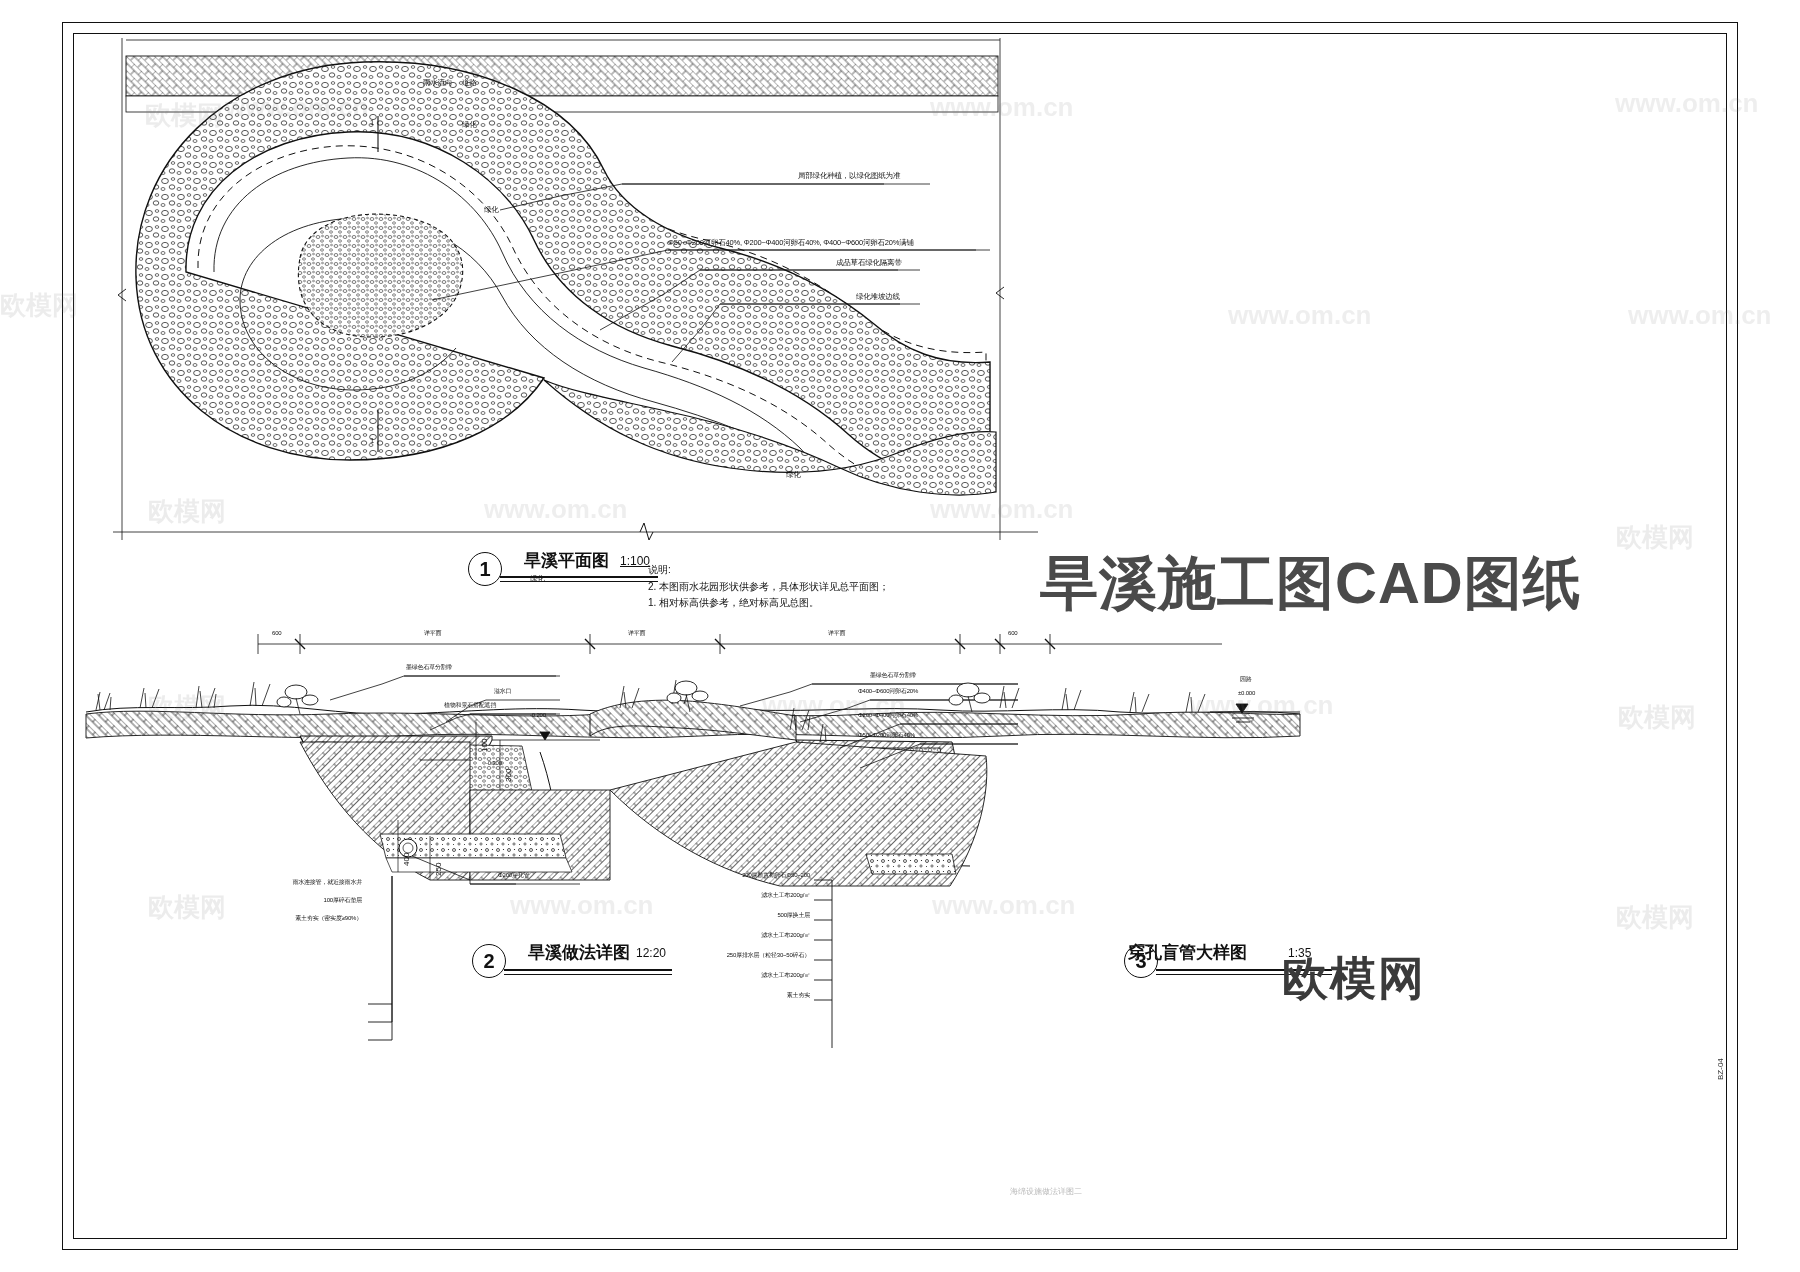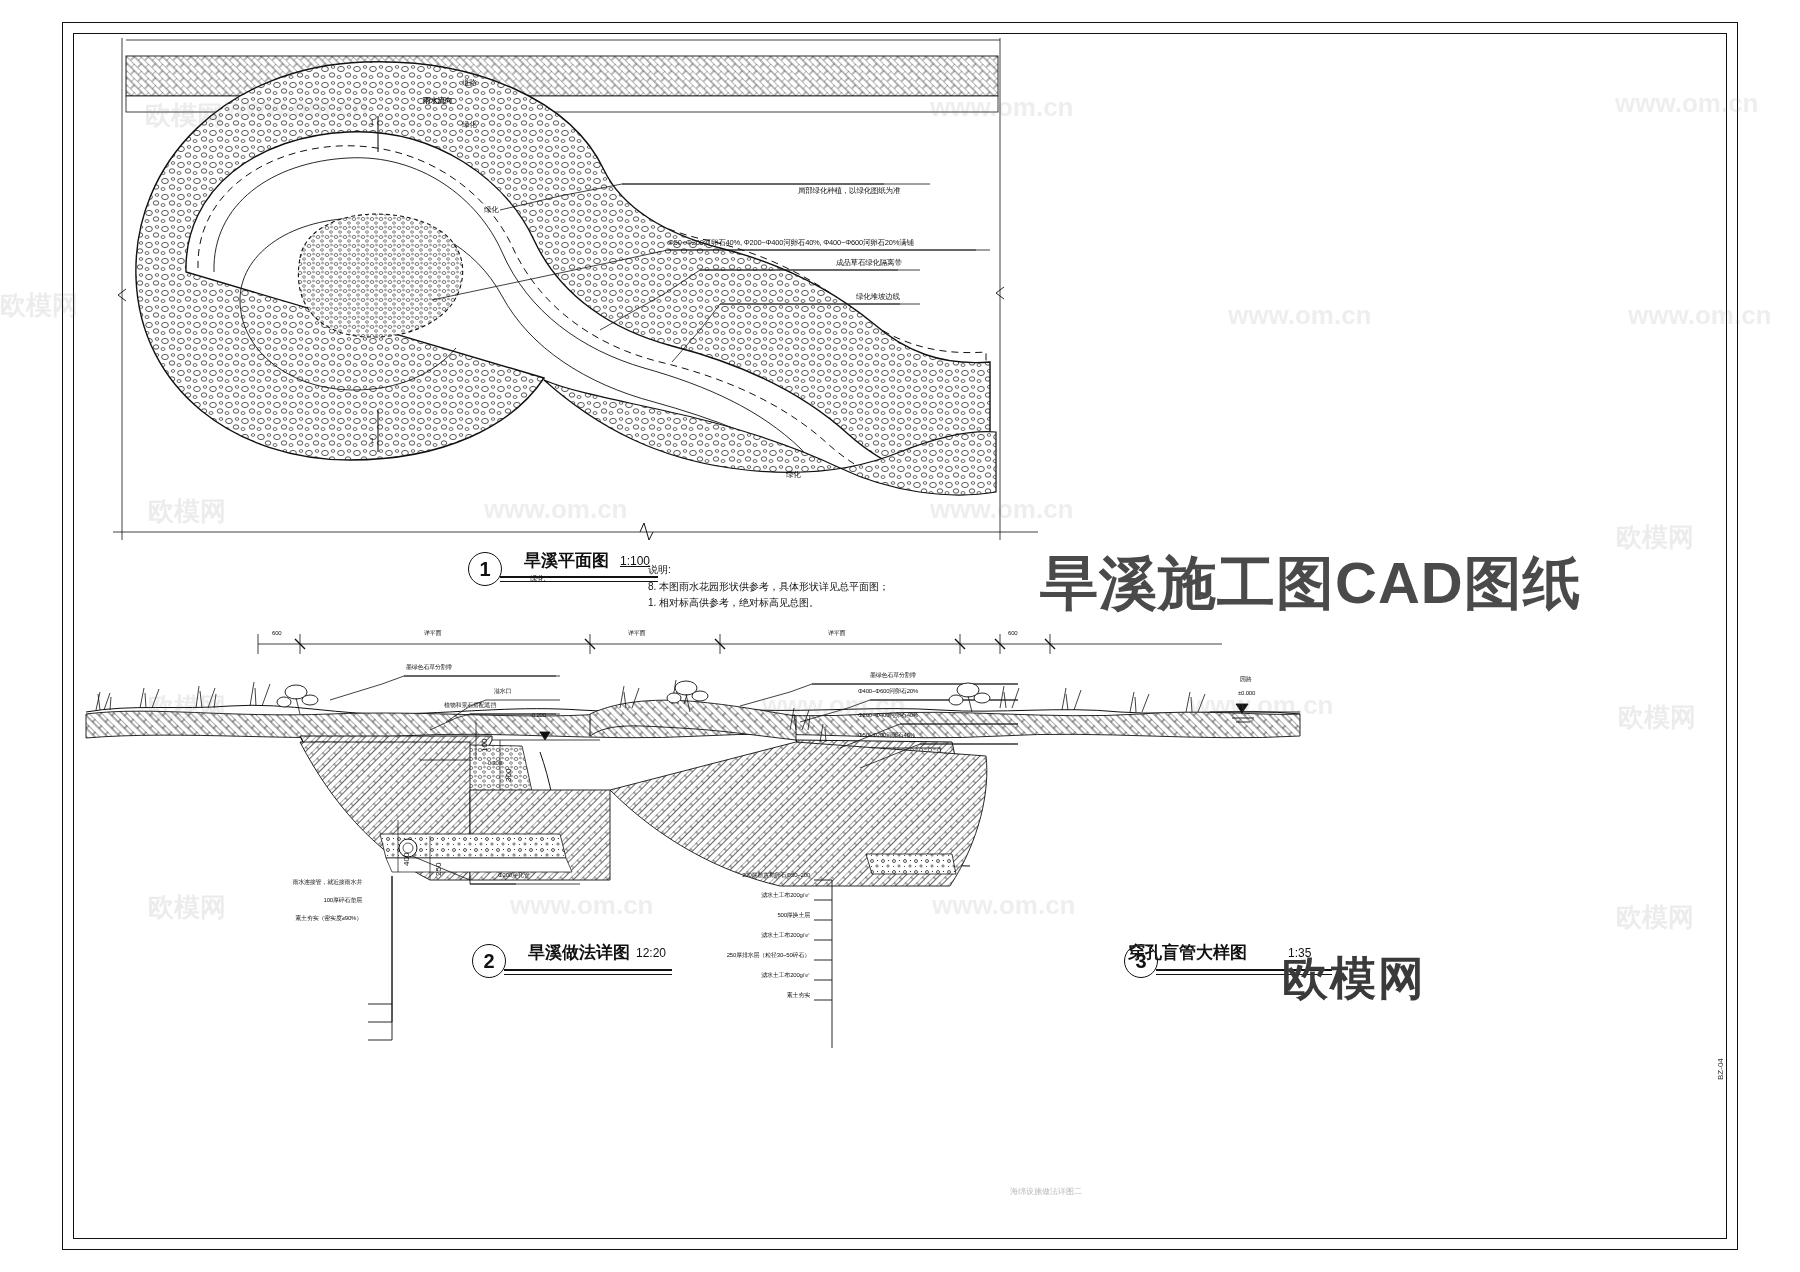--- a/index.html
+++ b/index.html
@@ -269,43 +269,43 @@
   </g>
 
   <g stroke="#111" stroke-width="0.8">
     <line x1="622" y1="184" x2="930" y2="184"></line>
     <line x1="668" y1="250" x2="990" y2="250"></line>
     <line x1="700" y1="270" x2="920" y2="270"></line>
     <line x1="720" y1="304" x2="920" y2="304"></line>
   </g>
 </svg>
 
-<div class="lbl xs" style="left:423px; top:96px;font-weight:bold;">雨水流向</div>
+<div class="lbl xs" style="left:423px; top:78px;">雨水流向</div>
 <div class="lbl xs" style="left:462px; top:78px;">道路</div>
 <div class="lbl xs" style="left:462px; top:120px;">绿化</div>
 <div class="lbl xs" style="left:484px; top:205px;">绿化</div>
 <div class="lbl xs" style="left:786px; top:470px;">绿化</div>
 <div class="lbl xs" style="left:530px; top:574px;">绿化</div>
 
 <div class="lbl xs" style="left:370px; top:118px;">1</div>
 <div class="lbl xs" style="left:370px; top:436px;">1</div>
 
-<div class="lbl xs" style="left:798px; top:186px;">局部绿化种植，以绿化图纸为准</div>
+<div class="lbl xs" style="left:798px; top:171px;">局部绿化种植，以绿化图纸为准</div>
 <div class="lbl xs" style="left:668px; top:238px;">Φ50~Φ200河卵石40%,  Φ200~Φ400河卵石40%,  Φ400~Φ600河卵石20%满铺</div>
 <div class="lbl xs" style="left:836px; top:258px;">成品草石绿化隔离带</div>
 <div class="lbl xs" style="left:856px; top:292px;">绿化堆坡边线</div>
 
 <div class="circnum" style="left:468px; top:552px;">1</div>
 <div class="cap-title" style="left:524px; top:549px;">旱溪平面图</div>
 <div class="cap-scale" style="left:620px; top:554px;text-decoration:underline;">1:100</div>
 <div class="cap-rule" style="left:500px; top:576px; width:158px;"></div>
 
 <div class="notes" style="left:648px; top:562px;">
   <div>说明:</div>
-  <div>8. 本图雨水花园形状供参考，具体形状详见总平面图；</div>
+  <div>2. 本图雨水花园形状供参考，具体形状详见总平面图；</div>
   <div>1. 相对标高供参考，绝对标高见总图。</div>
 </div>
 
 <div class="bigtitle" style="left:1040px; top:545px;">旱溪施工图CAD图纸</div>
 
 <svg class="cad" width="1800" height="1272" style="pointer-events:none;">
 
   <g stroke="#111" stroke-width="0.8" fill="none">
     <line x1="258" y1="644" x2="1222" y2="644"></line>
     <line x1="258" y1="634" x2="258" y2="654"></line>

